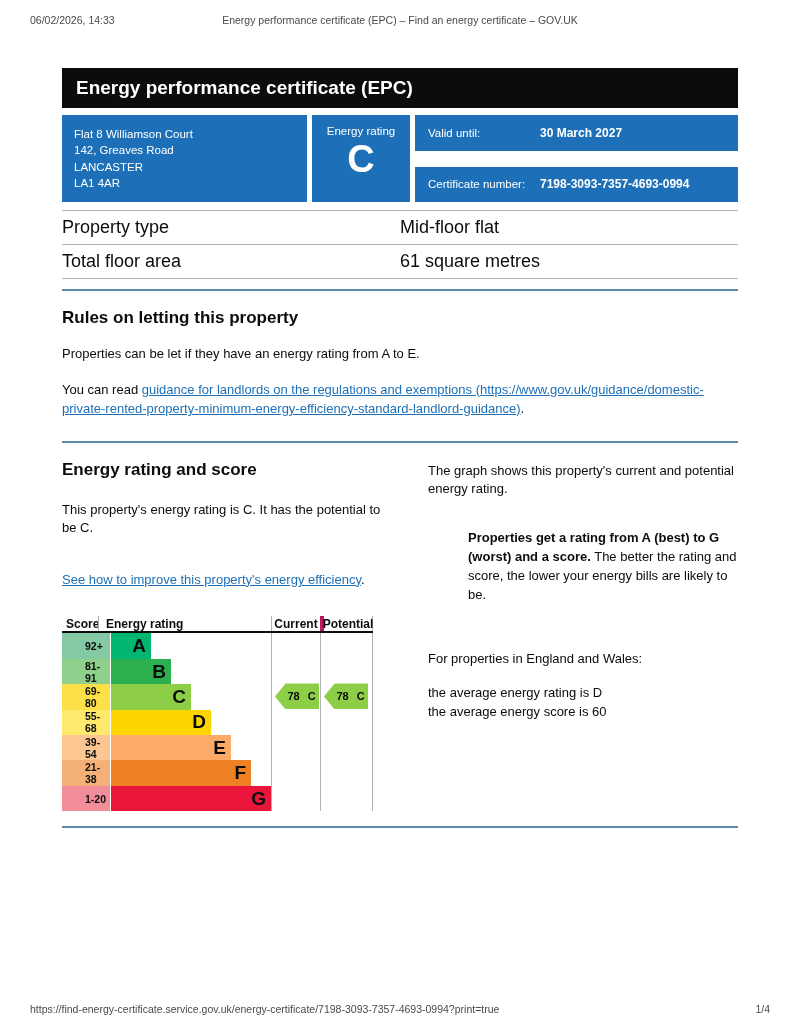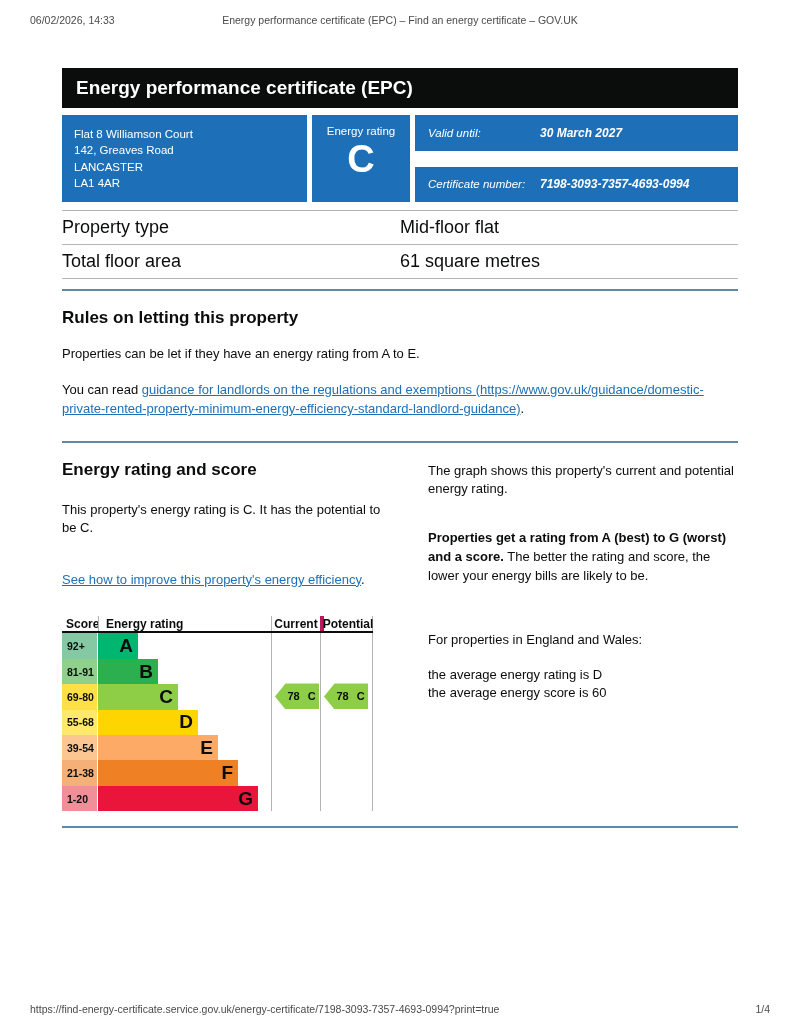--- a/index.html
+++ b/index.html
@@ -16,21 +16,21 @@
   .banner { background: #0b0c0c; color: #ffffff; height: 40px; padding: 0 14px;
     display: flex; align-items: center; }
   .banner h1 { font-size: 19px; font-weight: bold; }
 
   .summary-row { display: flex; gap: 5px; margin-top: 7px; height: 87px; }
   .blue-box { background: #1d70b8; color: #ffffff; }
   .address-box { flex: 0 0 245px; padding: 11px 12px; font-size: 11.5px; line-height: 1.42; }
   .rating-box { flex: 0 0 98px; text-align: center; padding-top: 10px; }
   .rating-box .rating-label { font-size: 11.5px; }
   .rating-box .rating-letter { font-size: 38px; font-weight: bold; line-height: 1.1; margin-top: 2px; }
-  .kv-stack { flex: 1 1 auto; display: flex; flex-direction: column; gap: 16px; font-style: italic; }
+  .kv-stack { flex: 1 1 auto; display: flex; flex-direction: column; gap: 16px; }
   .kv-box { flex: 1 1 0; display: flex; align-items: center; padding: 0 13px; font-size: 11.5px; }
   .kv-box .kv-label { width: 112px; flex: 0 0 112px; }
   .kv-box .kv-value { font-weight: bold; font-size: 12px; }
 
   .prop-table { margin-top: 8px; border-top: 1px solid #b1b4b6; }
   .prop-row { display: flex; border-bottom: 1px solid #b1b4b6; padding: 6px 0; font-size: 18px; }
   .prop-row .p-label { width: 50%; }
   .prop-row .p-value { width: 50%; }
 
   .divider { border-top: 2px solid #5d89aa; margin-top: 10px; }
@@ -42,36 +42,36 @@
   a.gov-link { color: #1d70b8; text-decoration: underline; }
 
   .two-col { display: flex; margin-top: 17px; gap: 36px; }
   .col-left { flex: 0 0 330px; }
   .col-right { flex: 1 1 auto; }
   .col-left h2 { margin-top: 0; }
   .col-left .rating-para { margin-top: 21px; line-height: 1.4; }
   .col-left .improve-para { margin-top: 33px; line-height: 1.5; }
   .col-right p { font-size: 13px; line-height: 1.45; }
   .col-right .p-intro { margin-top: 2px; }
-  .col-right .p-explain { margin-top: 30px; }
+  .col-right .p-explain { margin-top: 30px; margin-left: 40px; }
   .col-right .p-ew { margin-top: 45px; }
   .col-right .p-avg { margin-top: 16px; line-height: 1.4; }
 
   
   .epc-chart { margin-top: 27px; width: 311px; font-size: 12px; }
   .epc-head { display: flex; height: 17px; border-bottom: 2px solid #0b0c0c; font-weight: bold; }
   .epc-head > div { display: flex; align-items: center; }
   .h-score { width: 36px; padding-left: 4px; }
   .h-rating { width: 173px; padding-left: 7px; border-left: 1px solid #b1b4b6; }
   .h-current { width: 49px; justify-content: center; border-left: 1px solid #b1b4b6; }
   .h-potential { width: 53px; justify-content: center; border-left: 4px solid #be185d; border-right: 1px solid #b1b4b6; }
   .epc-body { position: relative; height: 178px; }
   .epc-row { display: flex; height: 25.43px; }
-  .epc-score { width: 35px; margin-right: 1px; display: flex; align-items: center;
-    padding-left: 5px; font-weight: bold; font-size: 10.5px; }
+  .epc-score { width: 48px; margin-right: 1px; display: flex; align-items: center;
+    padding-left: 23px; font-weight: bold; font-size: 10.5px; }
   .epc-bar { display: flex; align-items: center; justify-content: flex-end;
     padding-right: 5px; font-weight: bold; font-size: 19px; }
   .chart-col { position: absolute; top: 0; height: 178px; border-left: 1px solid #b1b4b6; }
   .col-current { left: 209px; width: 49px; }
   .col-potential { left: 258px; width: 53px; border-right: 1px solid #b1b4b6; }
   .epc-arrow { position: absolute; top: 50px; left: 3px; width: 44px; height: 26px;
     clip-path: polygon(0 50%, 24% 0, 100% 0, 100% 100%, 24% 100%);
     display: flex; align-items: center; justify-content: center; padding-left: 9px;
     font-weight: bold; font-size: 11px; word-spacing: 5px; color: #0b0c0c; }
 

